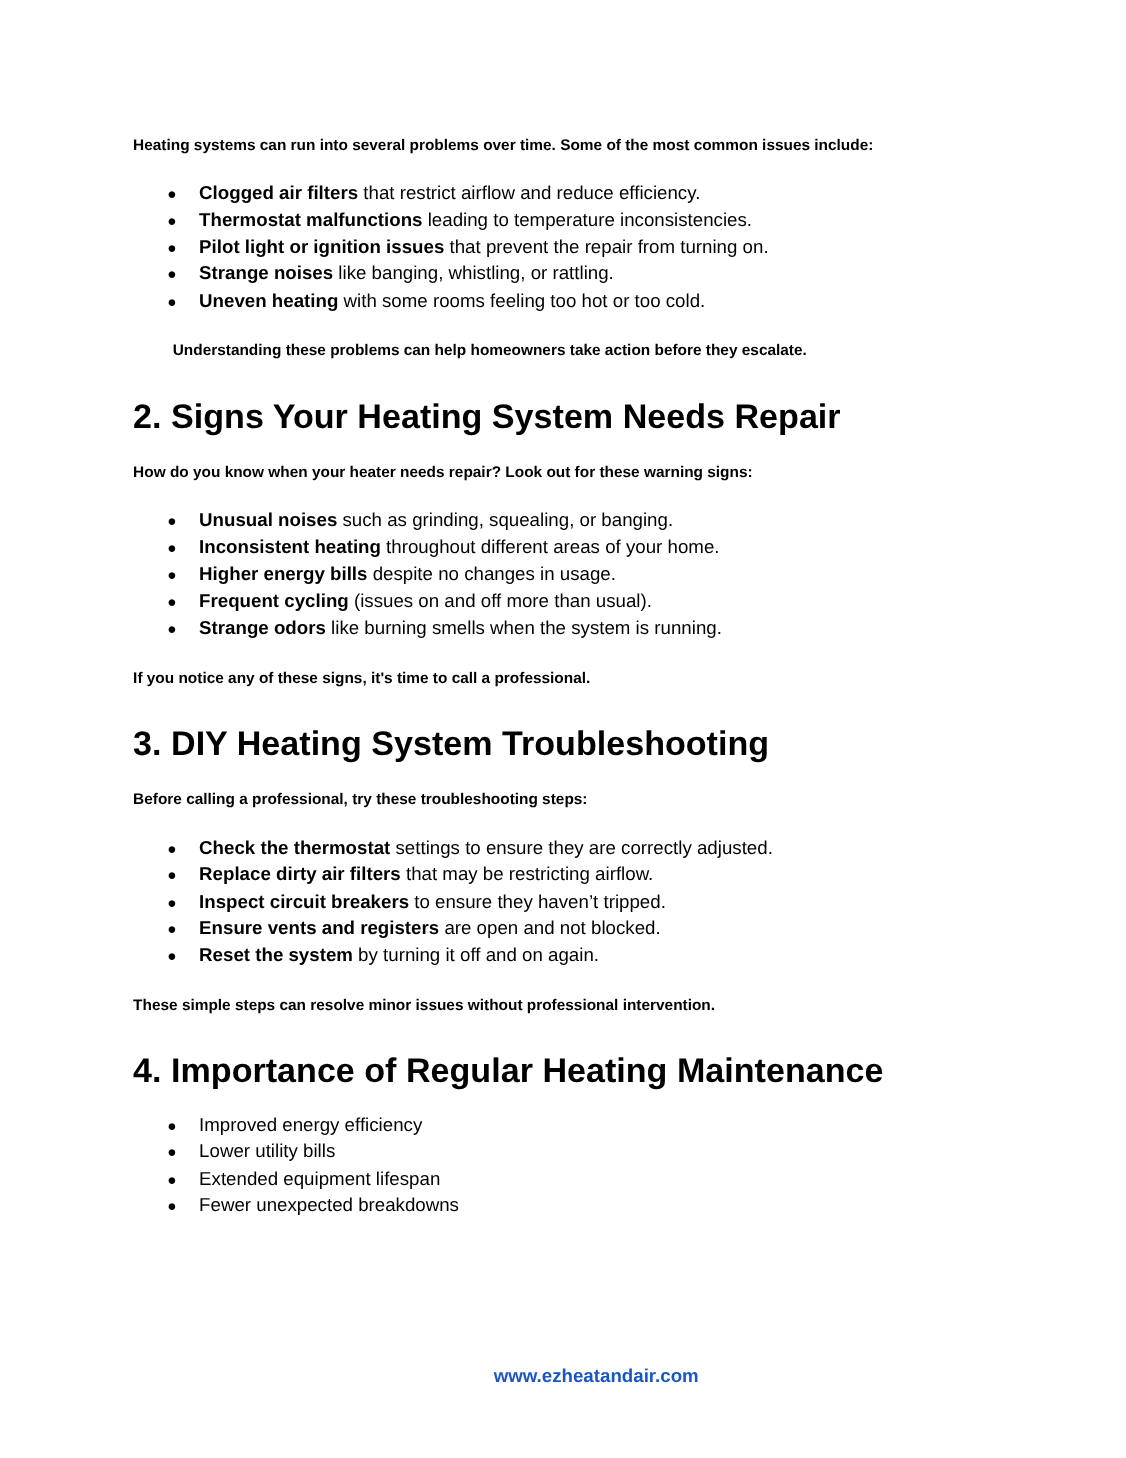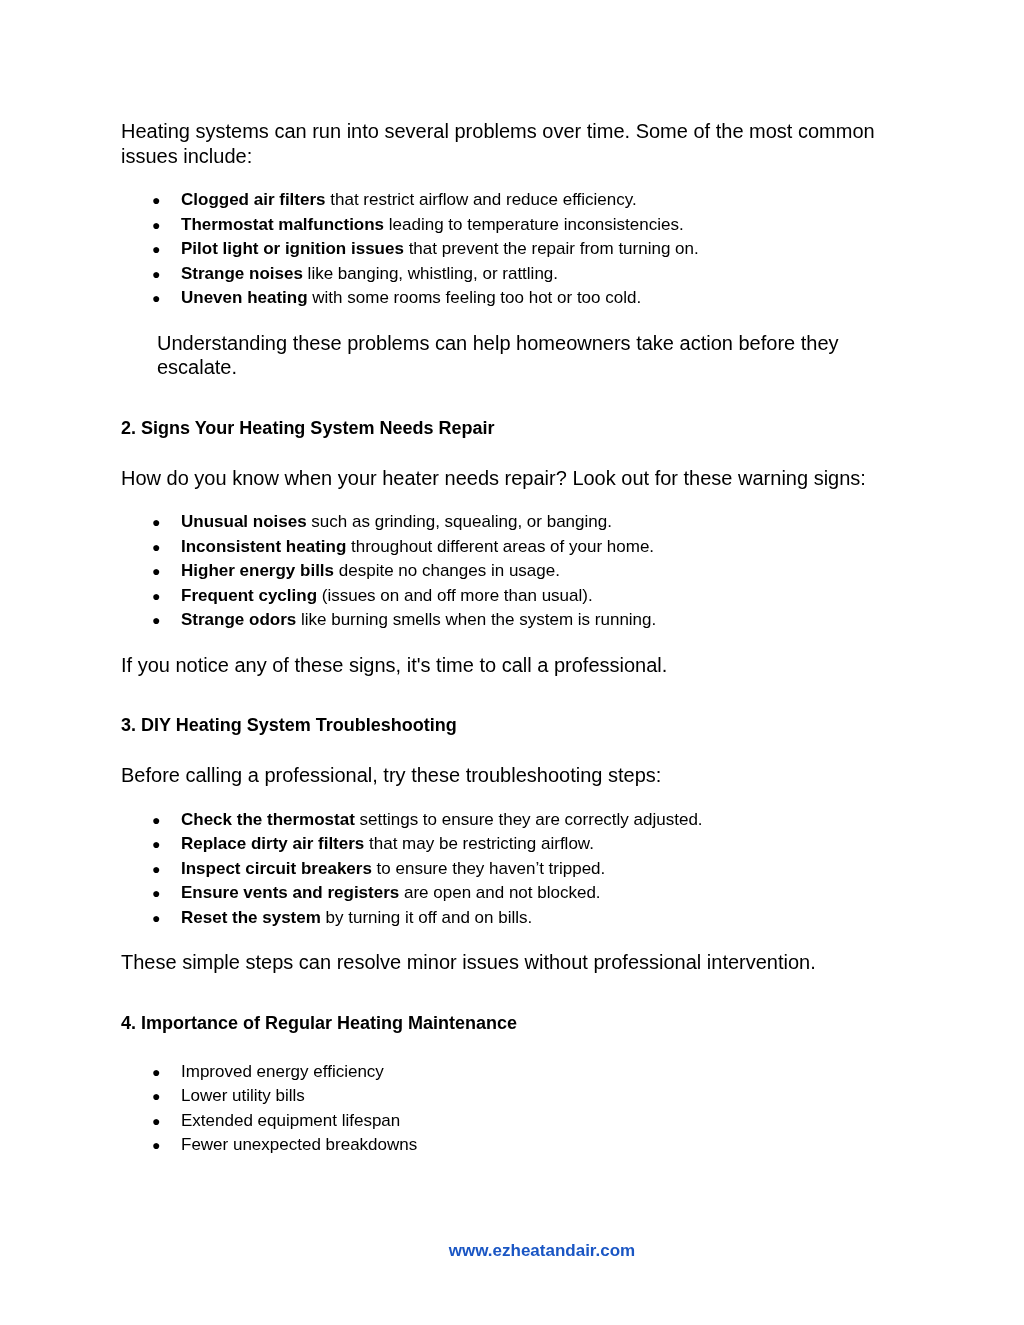--- a/index.html
+++ b/index.html
@@ -15,44 +15,45 @@
       font-family: "Liberation Sans", sans-serif;
       color: #000000;
     }
     .page {
       position: absolute;
       left: 121px;
       top: 119px;
       width: 790px;
     }
     .para {
-      font-size: 20px;
+      font-size: 14px;
       line-height: 24.5px;
       margin: 0;
+      font-weight: bold;
     }
     .bullets {
       list-style: none;
       margin: 0;
       padding: 0;
     }
     .bullets li {
       position: relative;
       padding-left: 60px;
       font-size: 17px;
       line-height: 24.5px;
     }
     .bullets li .dot {
       position: absolute;
       left: 31px;
       top: 0;
       font-size: 14px;
     }
     .bullets li b { font-weight: bold; }
     .heading {
-      font-size: 18px;
+      font-size: 31px;
       font-weight: bold;
       margin: 0;
       line-height: 34px;
       letter-spacing: 0px;
     }
     .footer-link {
       position: absolute;
       left: 0;
       width: 1084px;
       top: 1241px;
@@ -89,21 +90,21 @@
   </ul>
   <p class="para" style="margin-top:20px;">If you notice any of these signs, it's time to call a professional.</p>
 
   <h2 class="heading" style="margin-top:31px;">3. DIY Heating System Troubleshooting</h2>
   <p class="para" style="margin-top:21px;">Before calling a professional, try these troubleshooting steps:</p>
   <ul class="bullets" style="margin-top:20px;">
     <li><span class="dot">●</span><b>Check the thermostat</b><span> settings to ensure they are correctly adjusted.</span></li>
     <li><span class="dot">●</span><b>Replace dirty air filters</b><span> that may be restricting airflow.</span></li>
     <li><span class="dot">●</span><b>Inspect circuit breakers</b><span> to ensure they haven’t tripped.</span></li>
     <li><span class="dot">●</span><b>Ensure vents and registers</b><span> are open and not blocked.</span></li>
-    <li><span class="dot">●</span><b>Reset the system</b><span> by turning it off and on bills.</span></li>
+    <li><span class="dot">●</span><b>Reset the system</b><span> by turning it off and on again.</span></li>
   </ul>
   <p class="para" style="margin-top:20px;">These simple steps can resolve minor issues without professional intervention.</p>
 
   <h2 class="heading" style="margin-top:31px;">4. Importance of Regular Heating Maintenance</h2>
   <ul class="bullets" style="margin-top:20px;">
     <li><span class="dot">●</span><span>Improved energy efficiency</span></li>
     <li><span class="dot">●</span><span>Lower utility bills</span></li>
     <li><span class="dot">●</span><span>Extended equipment lifespan</span></li>
     <li><span class="dot">●</span><span>Fewer unexpected breakdowns</span></li>
   </ul>

